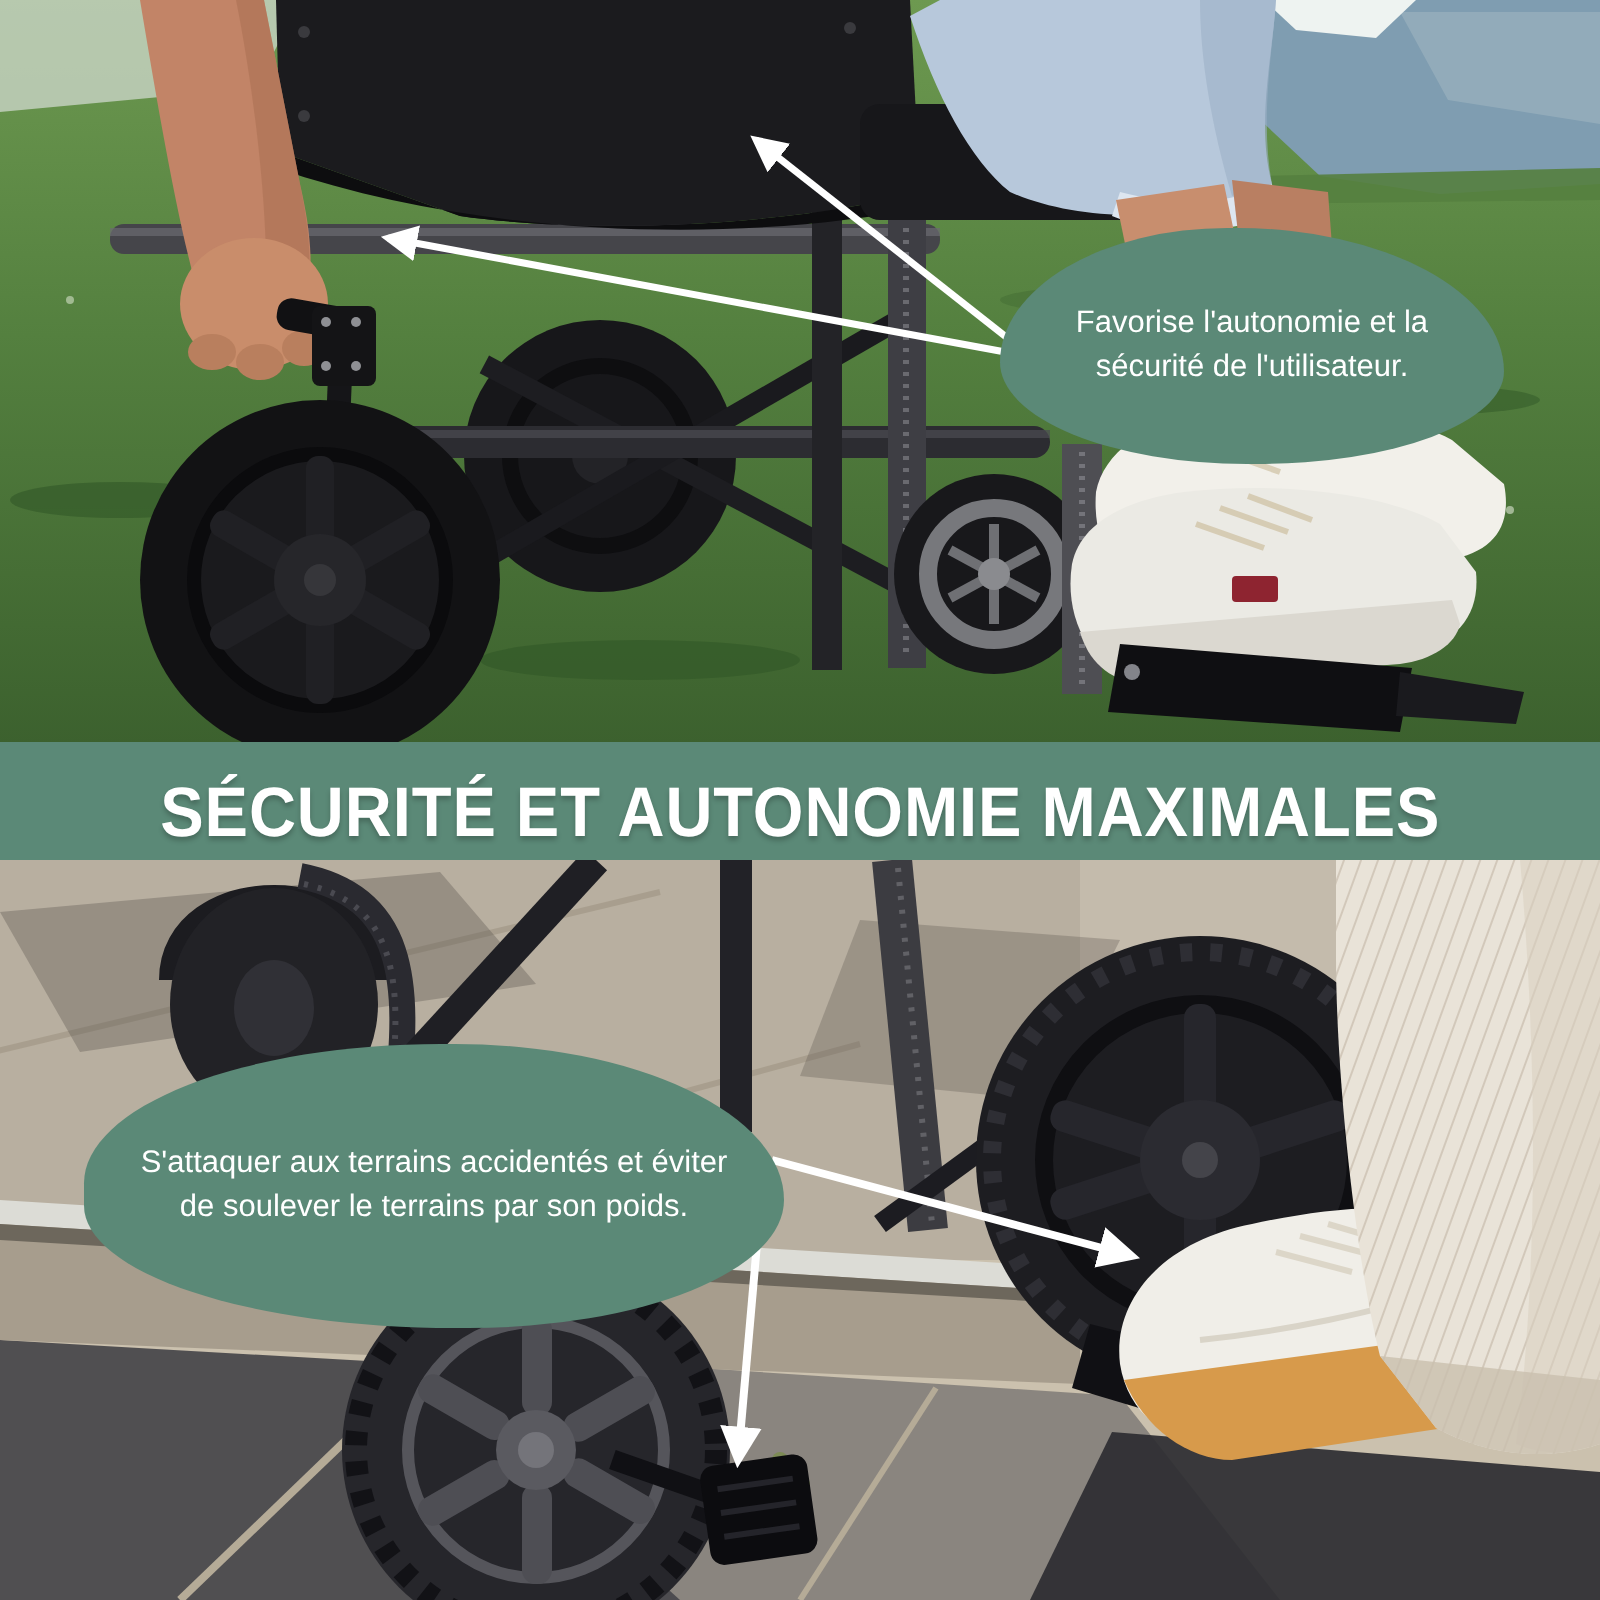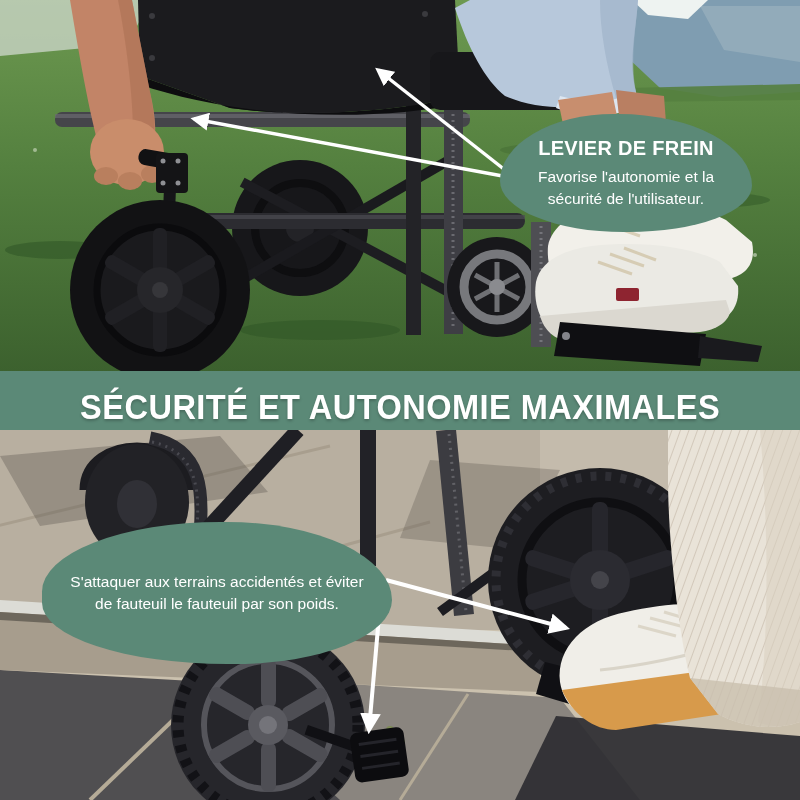--- a/index.html
+++ b/index.html
@@ -306,21 +306,20 @@
       <path d="M690,248 L800,260 L800,292 C770,302 740,296 718,284 Z" fill="#c9bfae" opacity=".8"></path>
     </g>
 
     <g stroke="#ffffff" stroke-width="4" fill="none">
       <line x1="382" y1="152" x2="369" y2="300" marker-end="url(#ah2)"></line>
       <line x1="386" y1="150" x2="566" y2="198" marker-end="url(#ah2)"></line>
     </g>
   </svg>
 
   <div class="callout" id="callout-brake">
-    <p class="title">LEVIER DE FREIN</p>
     <p class="body">Favorise l'autonomie et la sécurité de l'utilisateur.</p>
   </div>
 
   <div class="callout" id="callout-curb">
-    <p class="body">S'attaquer aux terrains accidentés et éviter de fauteuil le fauteuil par son poids.</p>
+    <p class="body">S'attaquer aux terrains accidentés et éviter de soulever le terrains par son poids.</p>
   </div>
 
 </div>
 
 </body></html>

